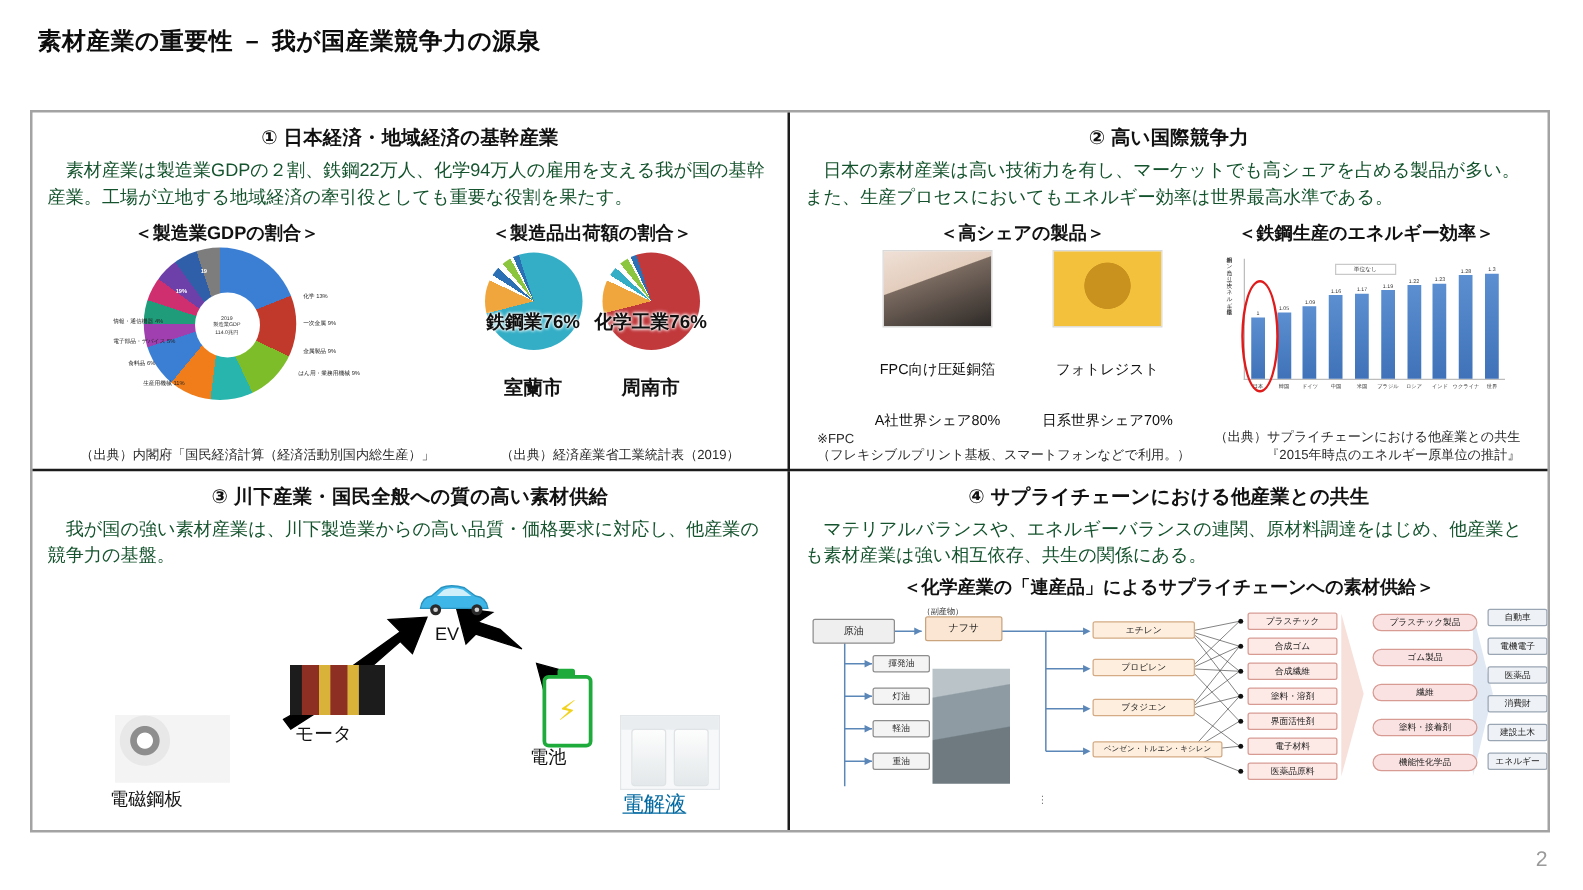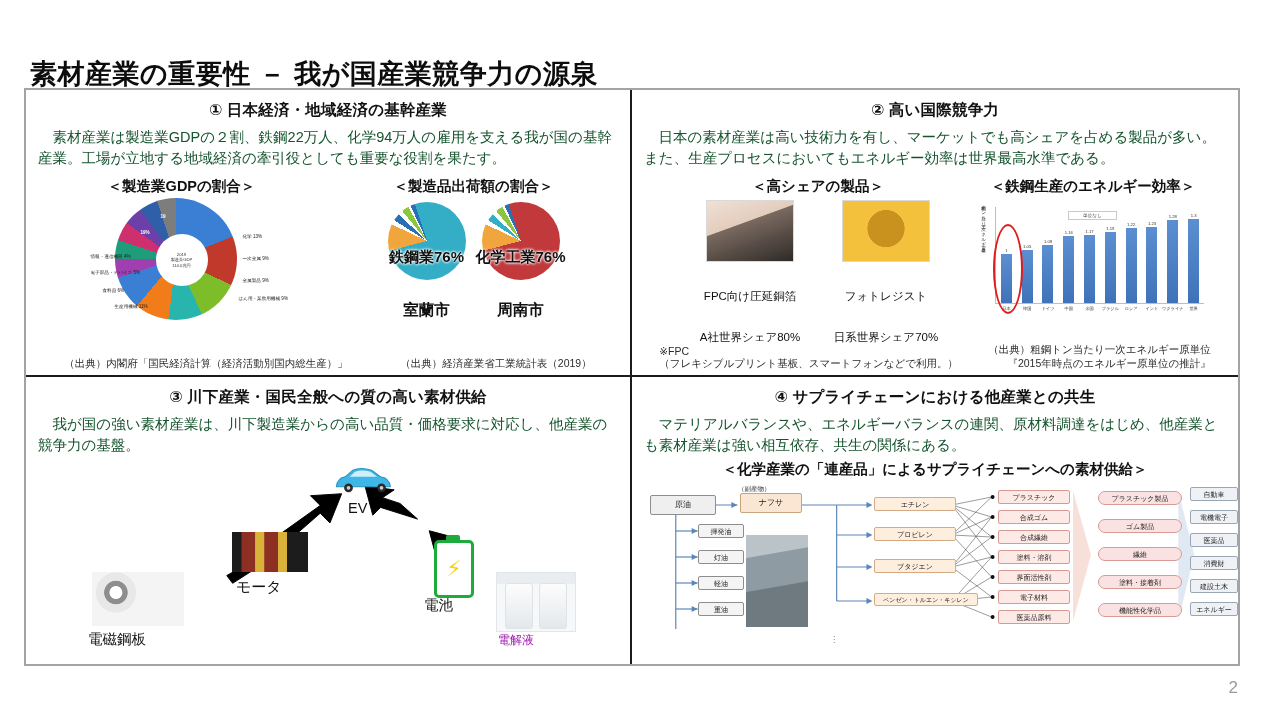--- a/index.html
+++ b/index.html
@@ -5,21 +5,21 @@
   html,body{margin:0;padding:0;}
   body{
     width:1266px;height:712px;overflow:hidden;
     background:#ffffff;
     font-family:"Liberation Sans","DejaVu Sans",sans-serif;
     color:#111;
   }
   .slide{position:relative;width:1266px;height:712px;background:#fff;}
   .slide-title{
     position:absolute;left:30px;top:20px;
-    font-size:27px;font-weight:bold;letter-spacing:.5px;color:#0d0d0d;margin-top:36px;
+    font-size:19px;font-weight:bold;letter-spacing:.5px;color:#0d0d0d;
   }
   .page-number{
     position:absolute;right:28px;bottom:14px;
     font-size:17px;color:#9a9a9a;
   }
   
   .grid{
     position:absolute;left:24px;top:88px;width:1216px;height:578px;
     border:2px solid #a3a3a3;box-sizing:border-box;
     display:grid;grid-template-columns:1fr 1fr;grid-template-rows:1fr 1fr;
@@ -148,21 +148,21 @@
     position:absolute;left:460px;top:112px;width:78px;height:58px;
     background:linear-gradient(180deg,#e9edef 0 18%,#f6f8f9 19% 100%);
     border:1px solid #e2e6e8;
   }
   .elec-img:before,.elec-img:after{
     content:"";position:absolute;top:10px;width:26px;height:44px;
     background:linear-gradient(180deg,#fdfdfd,#e3e8ea);border:1px solid #dfe3e5;border-radius:3px;
   }
   .elec-img:before{left:8px;}
   .elec-img:after{left:42px;}
-  .elec-label{position:absolute;left:462px;top:172px;font-size:12px;color:#a21caf;}
+  .elec-label{position:absolute;left:462px;top:172px;font-size:17px;color:#0369a1;text-decoration:underline;}
   .arrow{position:absolute;stroke:#000;fill:#000;}
 
   
   .sc{position:relative;width:100%;height:170px;margin-top:4px;font-size:7px;}
   .sc-box{
     position:absolute;box-sizing:border-box;text-align:center;
     border:1px solid #8d8d8d;border-radius:2px;background:#f4f4f4;
     font-size:7px;line-height:1;padding:2.5px 0;color:#1c1c1c;white-space:nowrap;
   }
   .sc-box.naphtha{background:#fae6d2;border-color:#caa47c;font-size:8px;padding:5px 0;}
@@ -341,21 +341,21 @@
         </div>
 
       </div>
 
       <div class="source-row">
         <span class="source">
           <span>※FPC</span><br>
           <span>（フレキシブルプリント基板、スマートフォンなどで利用。）</span>
         </span>
         <span class="source" style="text-align:right;">
-          <span>（出典）粗鋼トン当たり一次エネルギー原単位</span><br>
+          <span>（出典）サプライチェーンにおける他産業との共生</span><br>
           <span>『2015年時点のエネルギー原単位の推計』</span>
         </span>
       </div>
     </div>
 
     <div class="cell left">
       <div class="cell-title">③ 川下産業・国民全般への質の高い素材供給</div>
       <div class="cell-body">我が国の強い素材産業は、川下製造業からの高い品質・価格要求に対応し、他産業の競争力の基盤。</div>
 
       <div class="ev-stage">

